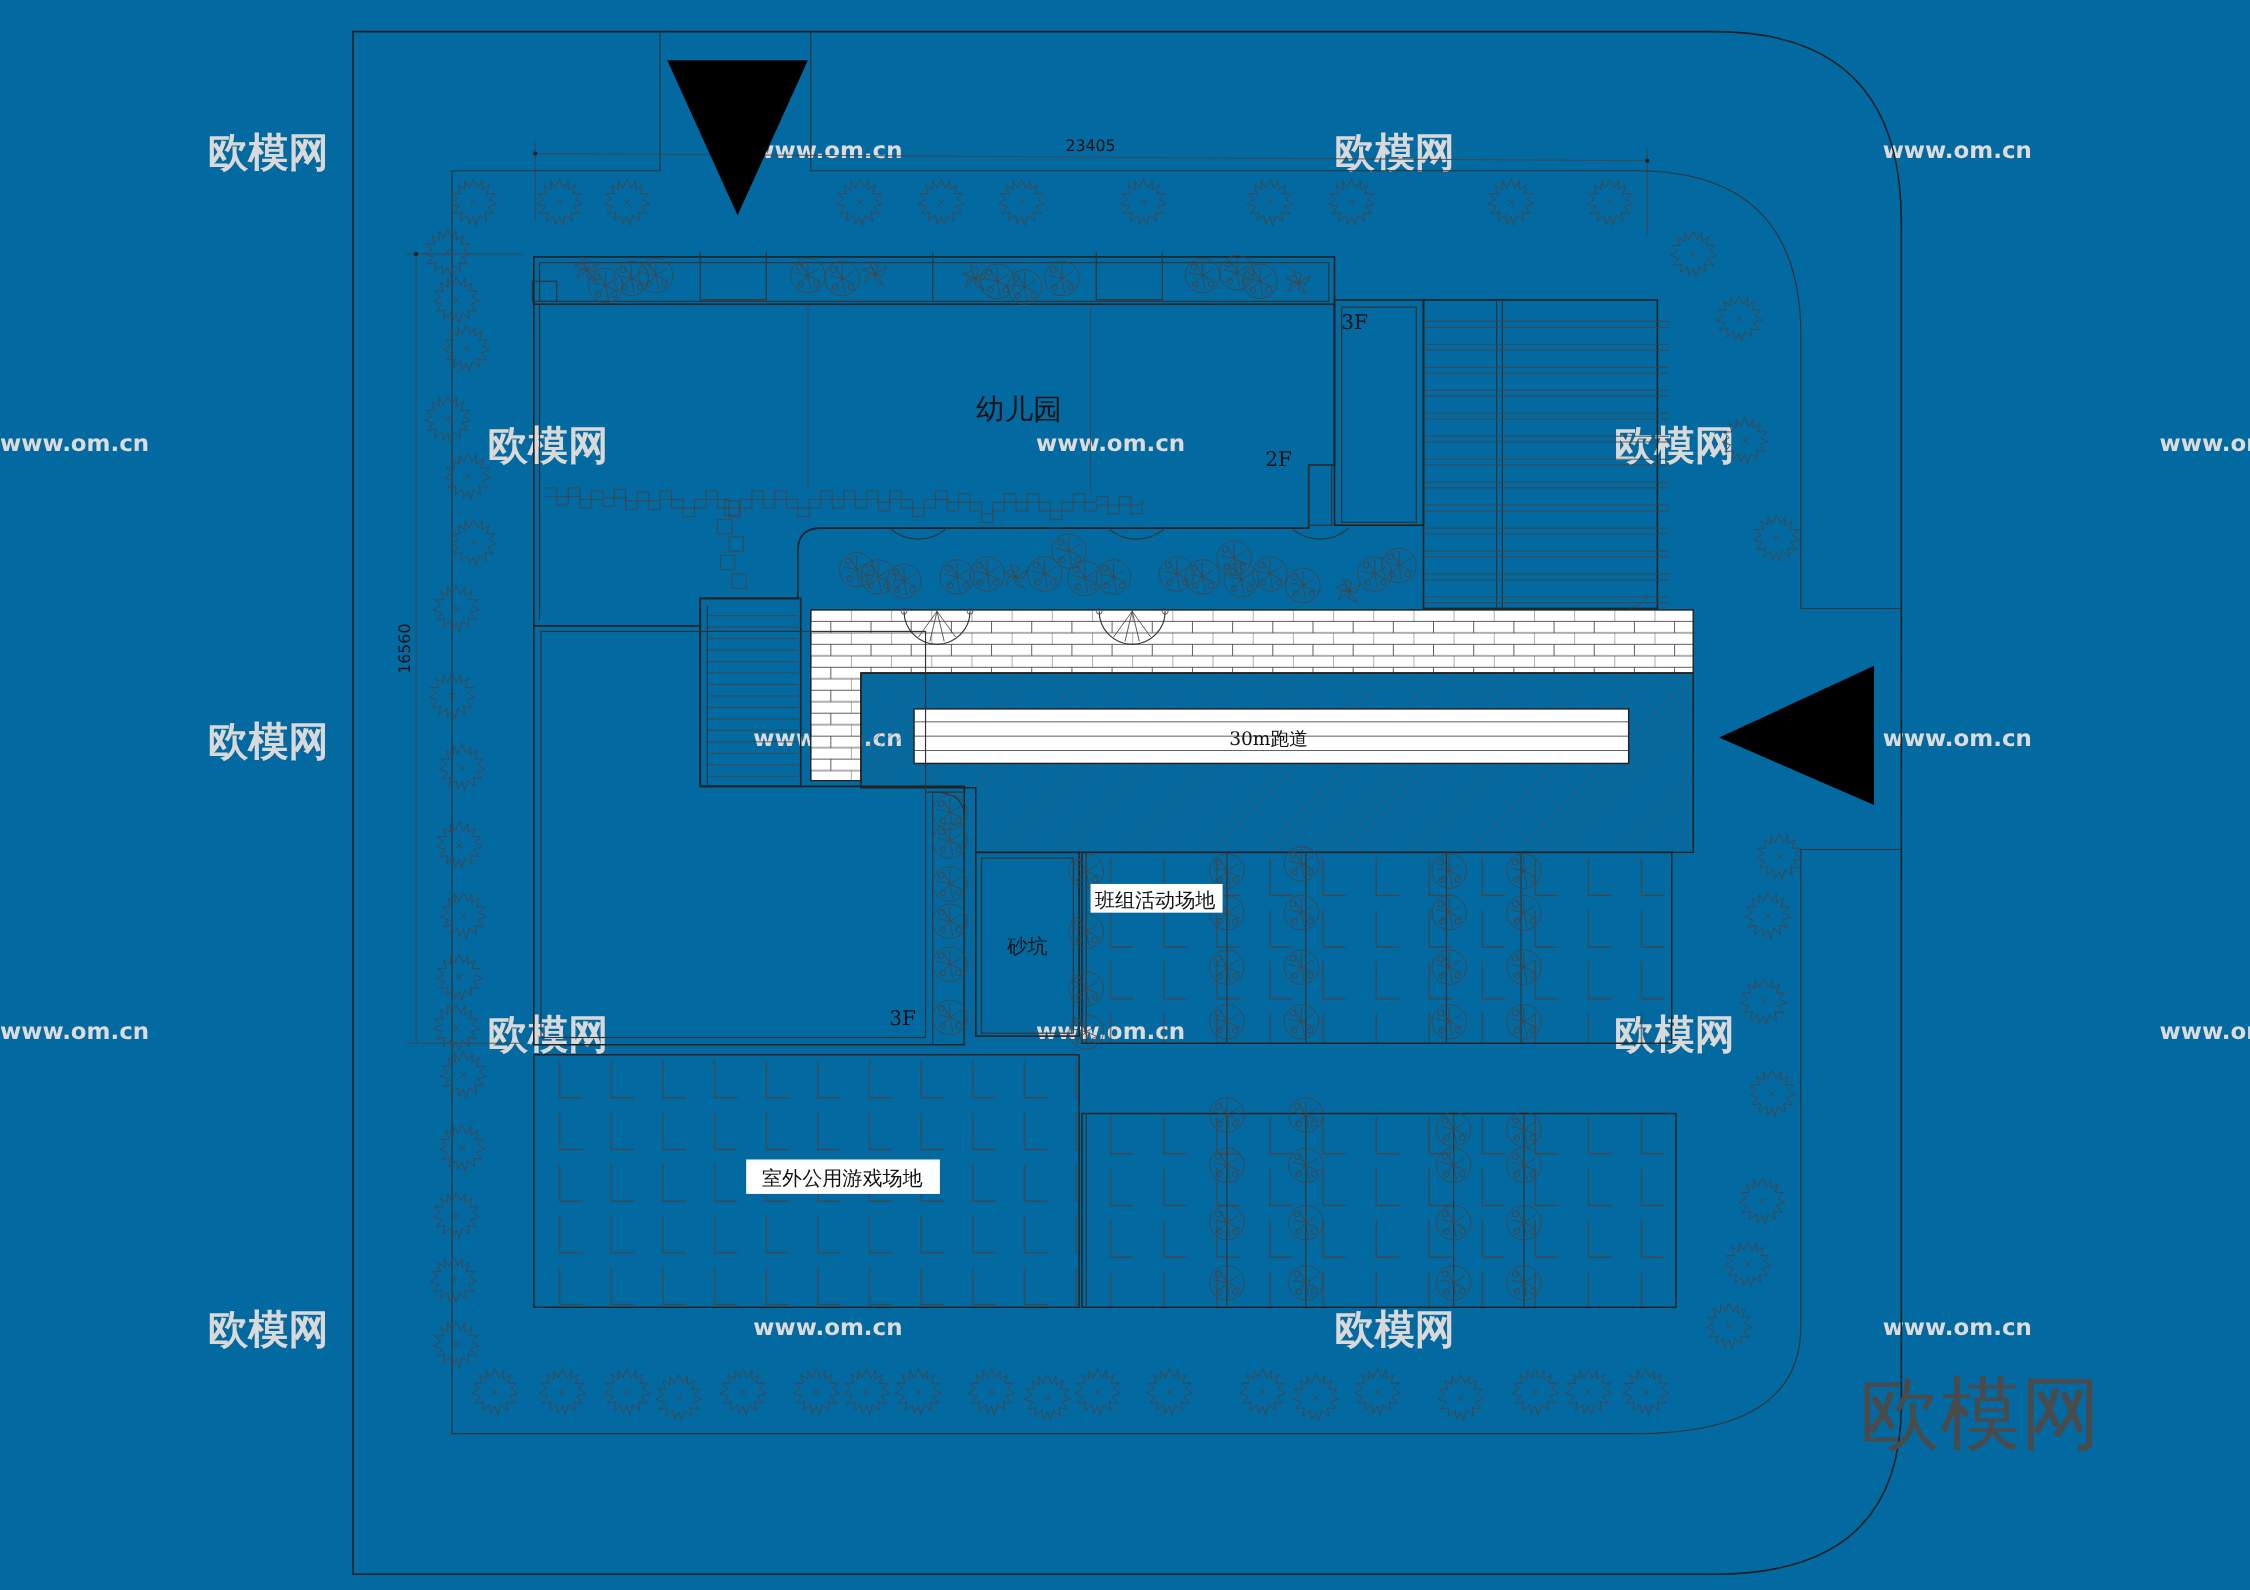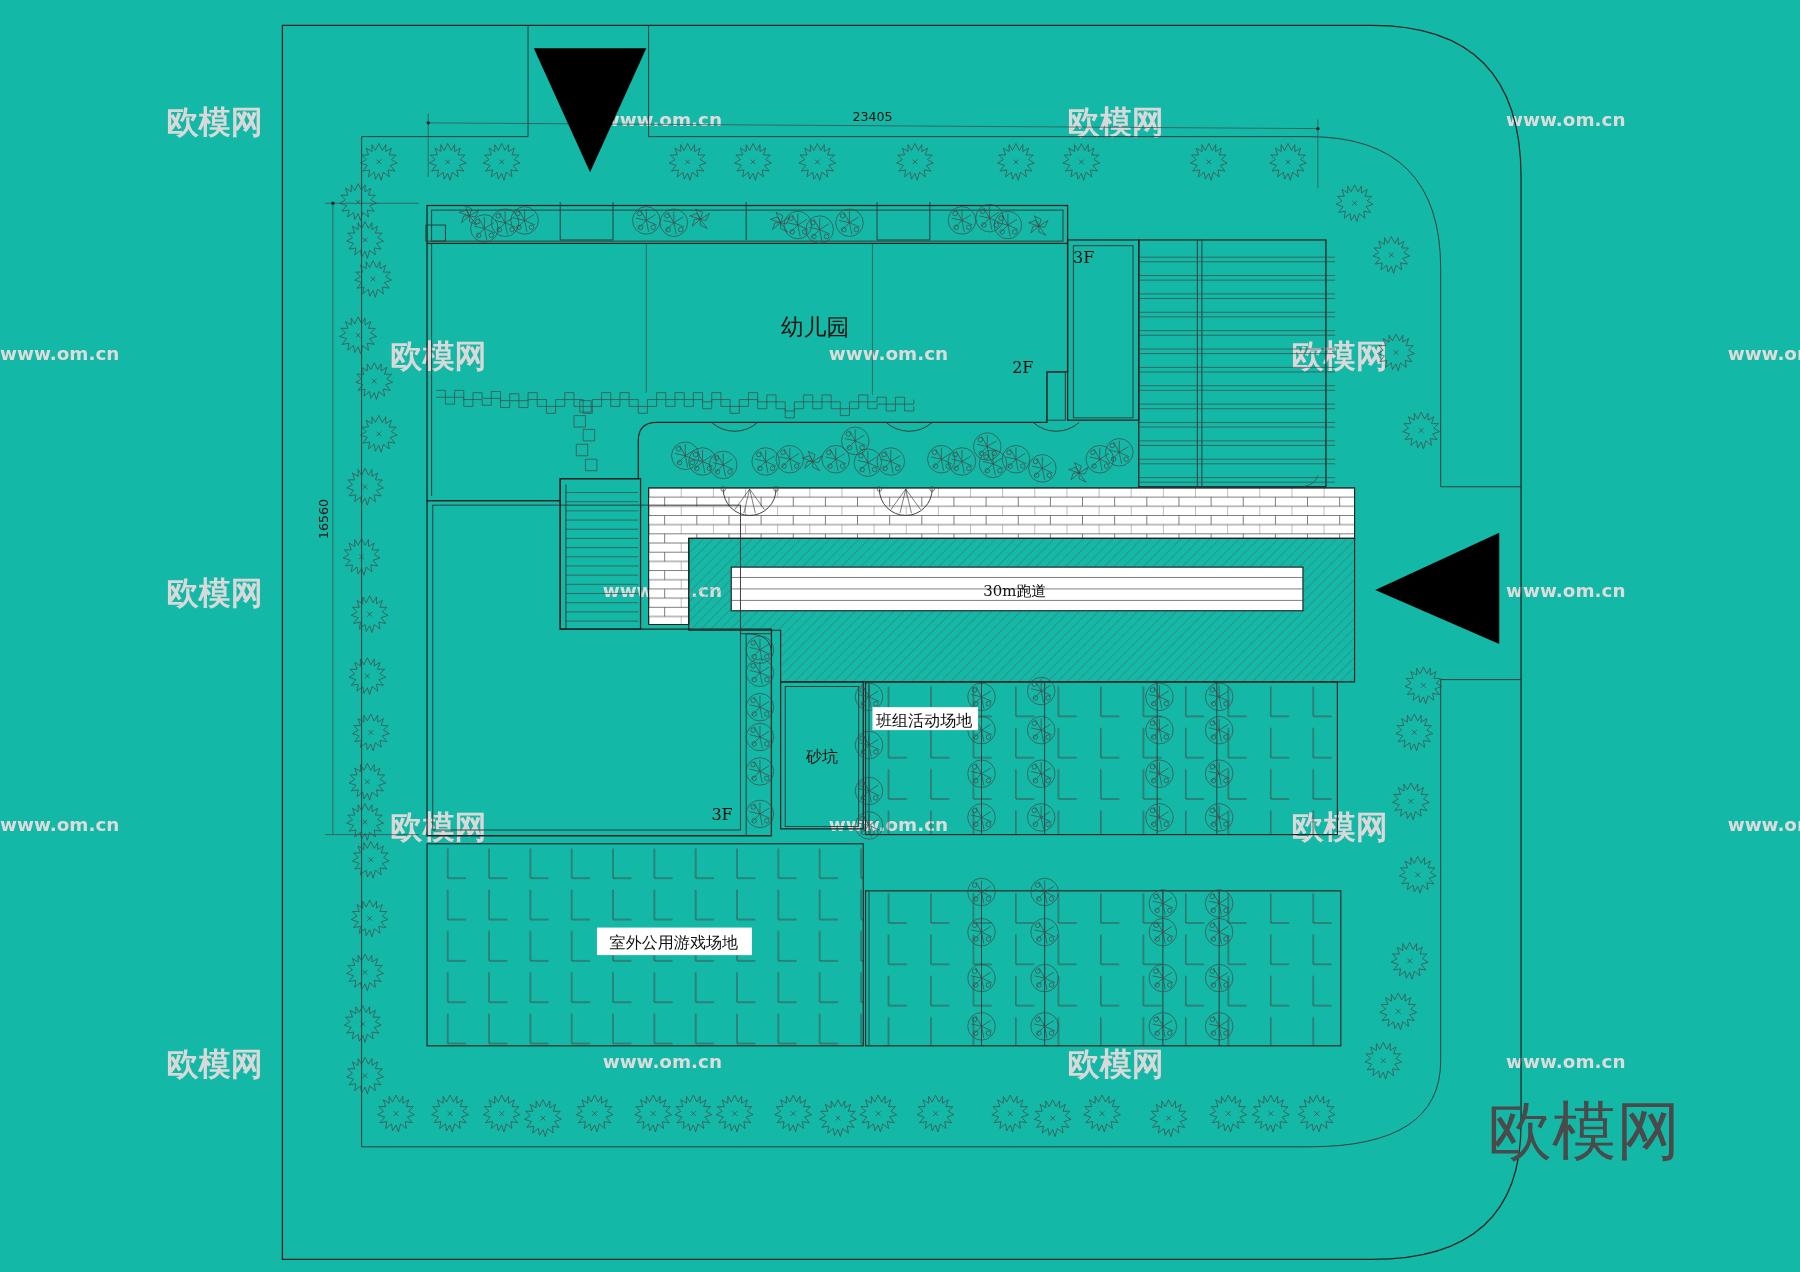--- a/index.html
+++ b/index.html
@@ -1,16 +1,16 @@
 <!DOCTYPE html>
 <html><head>
 <meta charset="utf-8">
 <style>
   html, body { margin: 0; padding: 0; background: #ffffff; }
-  #stage { position: relative; width: 1800px; height: 1272px; overflow: hidden; background: #14b8a6; font-family: "DejaVu Sans", sans-serif; }
+  #stage { position: relative; width: 1800px; height: 1272px; overflow: hidden; background: #0369a1; font-family: "DejaVu Sans", sans-serif; }
   #plan { position: absolute; left: 0; top: 0; width: 1800px; height: 1272px; }
   .ln { fill: none; stroke: #222; stroke-width: 1.1; }
   .ln2 { fill: none; stroke: #333; stroke-width: 0.8; }
   .thin { fill: none; stroke: #444; stroke-width: 0.6; }
   .lbl { font-family: "DejaVu Sans", sans-serif; fill: #111; }
   .serif { font-family: "DejaVu Serif", serif; fill: #111; }
   .wm { font-family: "DejaVu Sans", sans-serif; fill: #d9d9d9; font-weight: bold; }
   .wm-url { font-family: "DejaVu Sans", sans-serif; fill: #dcdcdc; font-weight: bold; }
   .brand { font-family: "DejaVu Sans", sans-serif; fill: #4a4a4a; }
 </style>

